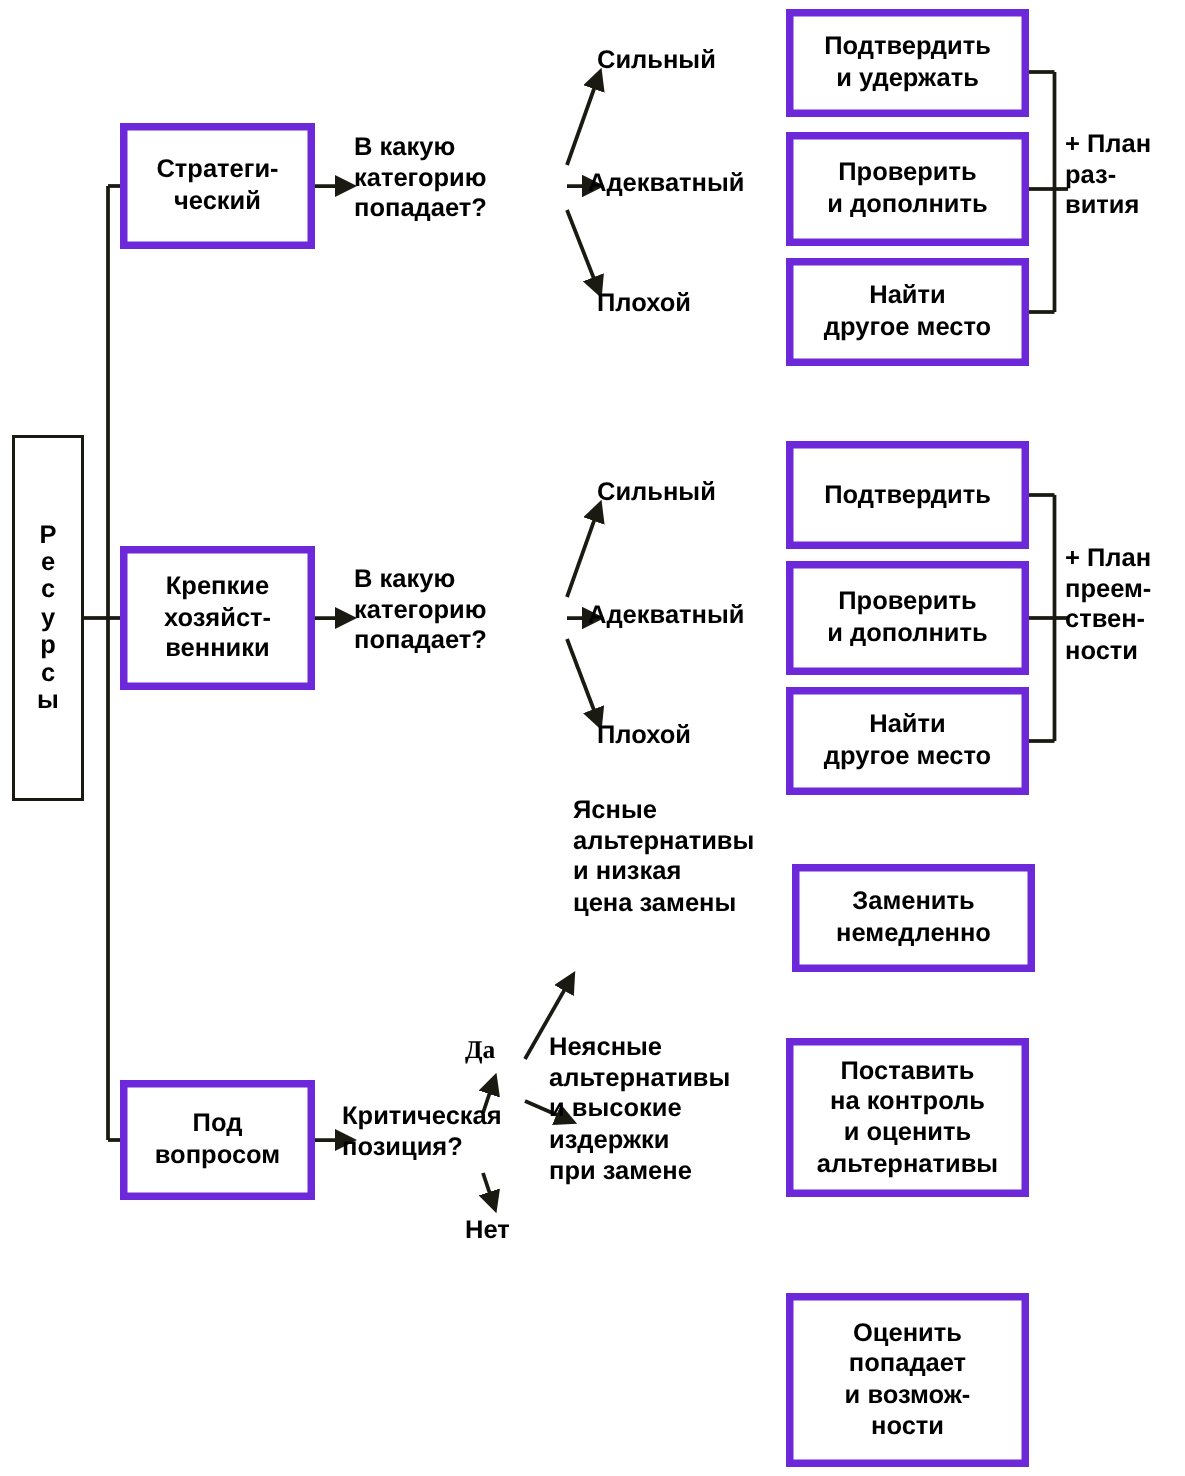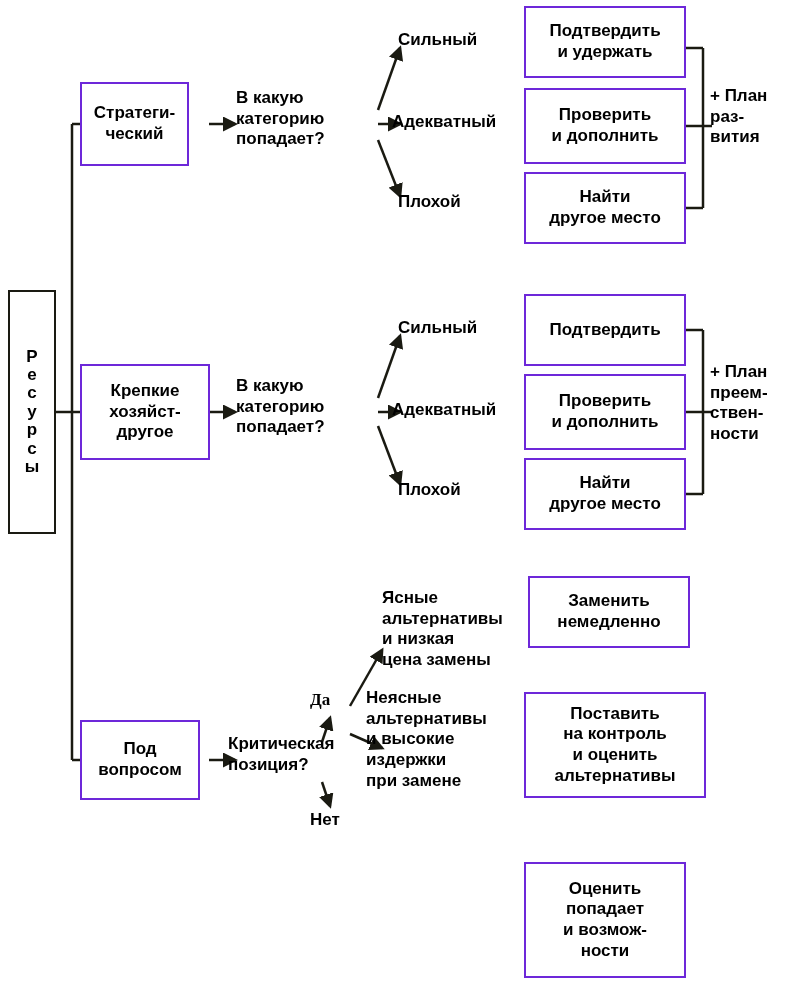--- a/index.html
+++ b/index.html
@@ -22,21 +22,21 @@
     position: absolute;
     left: 0;
     top: 0;
     width: 790px;
     height: 984px;
     pointer-events: none;
   }
   .node {
     position: absolute;
     box-sizing: border-box;
-    border: 2px solid #6d28d9;
+    border: 5px solid #6d28d9;
     background: #ffffff;
     display: flex;
     align-items: center;
     justify-content: center;
     text-align: center;
     line-height: 1.22;
     font-size: 17px;
     font-weight: 700;
     white-space: pre-line;
     padding: 2px 4px;
@@ -118,21 +118,21 @@
   </svg>
 
   <div class="vert" style="left:8px; top:290px; width:48px; height:244px;">Р
 е
 с
 у
 р
 с
 ы</div>
 
-  <div class="node" style="left:80px; top:82px; width:109px; height:84px;">Стратеги-
+  <div class="node" style="left:80px; top:82px; width:130px; height:84px;">Стратеги-
 ческий</div>
 
   <div class="label" style="left:236px; top:88px; width:146px;">В какую
 категорию
 попадает?</div>
 
   <div class="label" style="left:398px; top:30px; width:122px;">Сильный</div>
   <div class="label" style="left:392px; top:112px; width:134px;">Адекватный</div>
   <div class="label" style="left:398px; top:192px; width:122px;">Плохой</div>
 
@@ -142,63 +142,63 @@
 и дополнить</div>
   <div class="node" style="left:524px; top:172px; width:162px; height:72px;">Найти
 другое место</div>
 
   <div class="label" style="left:710px; top:86px; width:78px;">+ План
 раз-
 вития</div>
 
   <div class="node" style="left:80px; top:364px; width:130px; height:96px;">Крепкие
 хозяйст-
-другое</div>
+венники</div>
 
   <div class="label" style="left:236px; top:376px; width:146px;">В какую
 категорию
 попадает?</div>
 
   <div class="label" style="left:398px; top:318px; width:122px;">Сильный</div>
   <div class="label" style="left:392px; top:400px; width:134px;">Адекватный</div>
   <div class="label" style="left:398px; top:480px; width:122px;">Плохой</div>
 
   <div class="node" style="left:524px; top:294px; width:162px; height:72px;">Подтвердить</div>
   <div class="node" style="left:524px; top:374px; width:162px; height:76px;">Проверить
 и дополнить</div>
   <div class="node" style="left:524px; top:458px; width:162px; height:72px;">Найти
 другое место</div>
 
   <div class="label" style="left:710px; top:362px; width:78px;">+ План
 преем-
 ствен-
 ности</div>
 
-  <div class="node" style="left:80px; top:720px; width:120px; height:80px;">Под
+  <div class="node" style="left:80px; top:720px; width:130px; height:80px;">Под
 вопросом</div>
 
   <div class="label" style="left:228px; top:734px; width:158px;">Критическая
 позиция?</div>
 
   <div class="label" style="left:310px; top:690px; width:48px;font-family:Liberation Serif, serif;">Да</div>
   <div class="label" style="left:310px; top:810px; width:48px;">Нет</div>
 
-  <div class="label" style="left:382px; top:588px; width:140px;">Ясные
+  <div class="label" style="left:382px; top:530px; width:140px;">Ясные
 альтернативы
 и низкая
 цена замены</div>
   <div class="label" style="left:366px; top:688px; width:140px;">Неясные
 альтернативы
 и высокие
 издержки
 при замене</div>
 
   <div class="node" style="left:528px; top:576px; width:162px; height:72px;">Заменить
 немедленно</div>
-  <div class="node" style="left:524px; top:692px; width:182px; height:106px;">Поставить
+  <div class="node" style="left:524px; top:692px; width:162px; height:106px;">Поставить
 на контроль
 и оценить
 альтернативы</div>
   <div class="node" style="left:524px; top:862px; width:162px; height:116px;">Оценить
 попадает
 и возмож-
 ности</div>
 
 </div>
 

